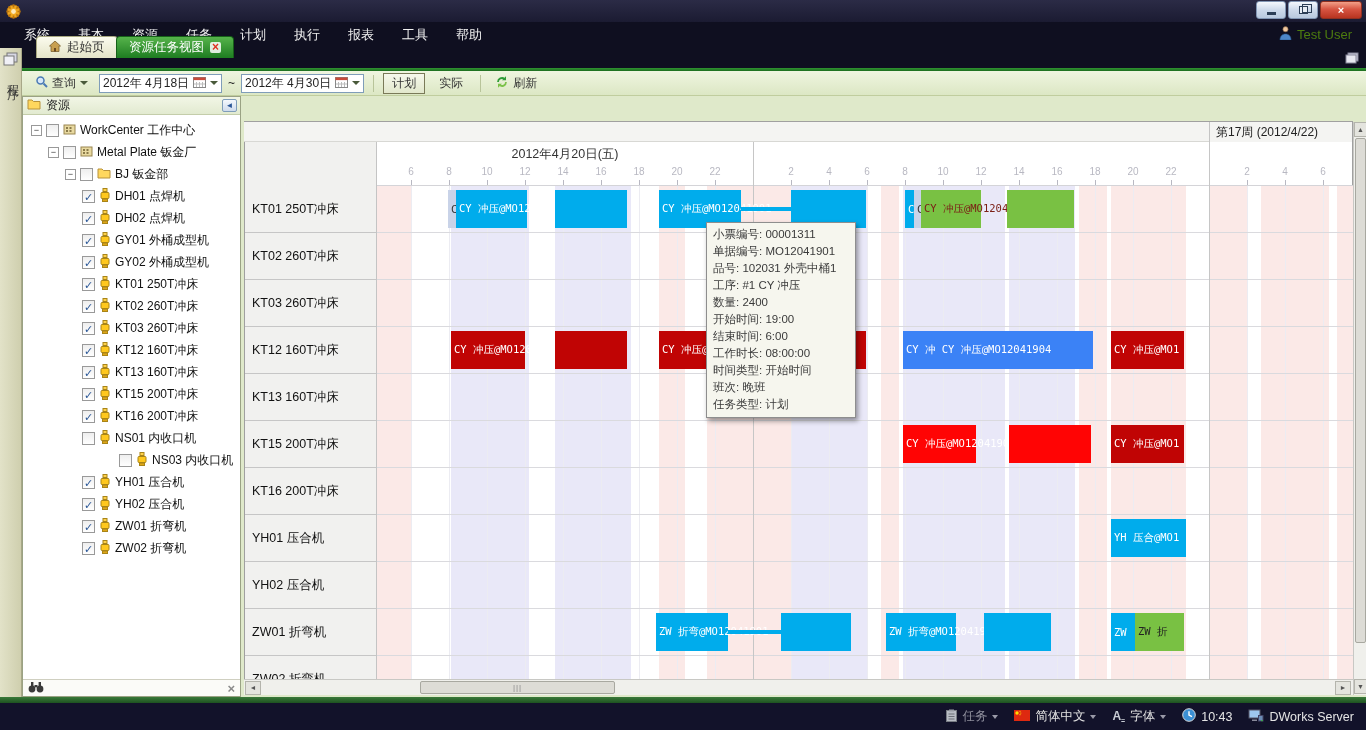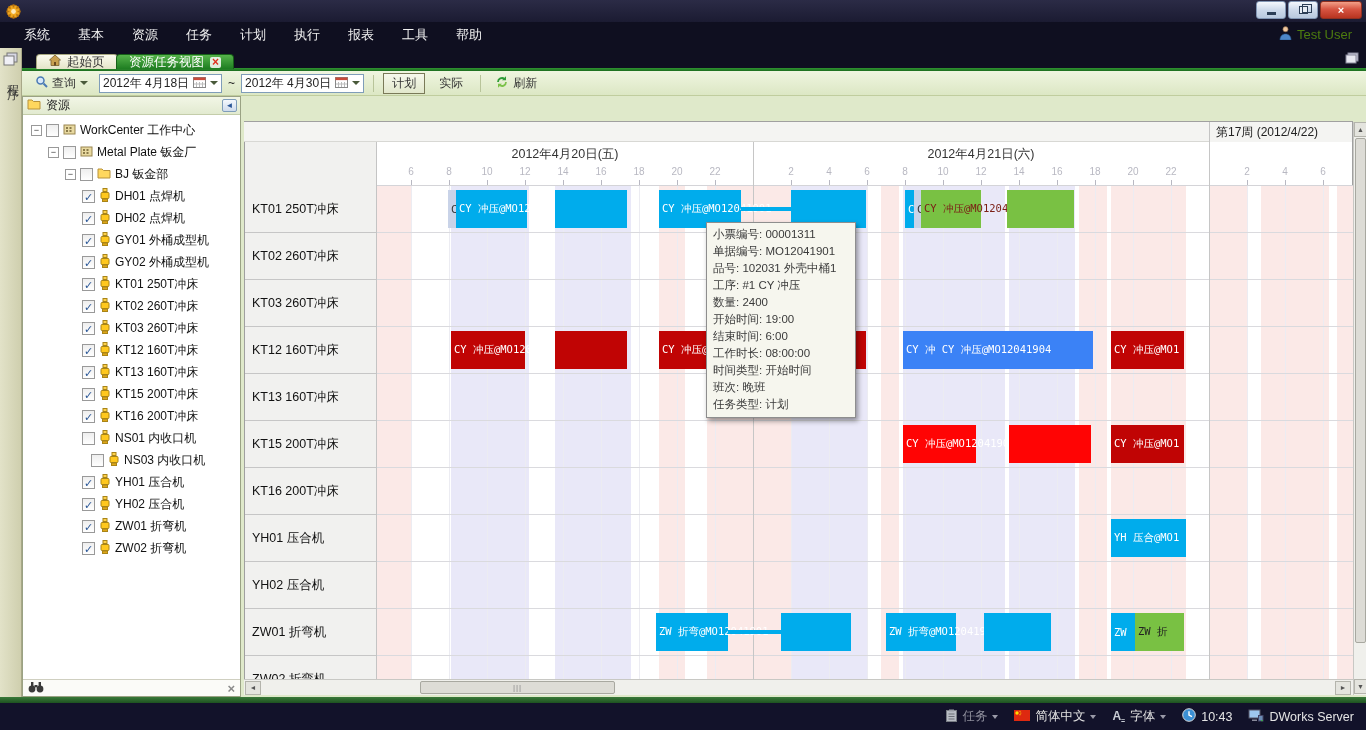--- a/index.html
+++ b/index.html
@@ -19,21 +19,21 @@
   .glyph-restore:before{content:"";position:absolute;left:2px;top:-3px;width:8px;height:7px;border:1px solid #2c3e56;}
 
   
   #menubar{position:absolute;left:0;top:22px;width:1366px;height:26px;background:#0f0f20;display:flex;align-items:center;padding-left:10px;}
   .menu-item{color:#f0f0f0;font-size:13px;padding:0 14px;line-height:26px;}
   #user-area{position:absolute;right:14px;top:26px;display:flex;align-items:center;gap:5px;color:#4d7c0f;font-size:13px;}
 
   
   #tabstrip{position:absolute;left:0;top:48px;width:1366px;height:20px;background:#0f0f20;}
   #greenline{position:absolute;left:0;top:68px;width:1366px;height:3px;background:linear-gradient(#2f9431,#1d6d1f);}
-  .doc-tab{position:absolute;top:54px;height:15px;display:flex;align-items:center;gap:6px;padding:0 12px;border-radius:4px 4px 0 0;font-size:12.5px;}
+  .doc-tab{position:absolute;top:36px;height:22px;display:flex;align-items:center;gap:6px;padding:0 12px;border-radius:4px 4px 0 0;font-size:12.5px;}
   #tab-home{left:36px;background:linear-gradient(#fbfbee,#e4e4c8);border:1px solid #a8a880;border-bottom:none;color:#333;}
   #tab-active{left:116px;background:linear-gradient(#56b34b,#1e7d21);color:#fff;border:1px solid #166018;border-bottom:none;}
   #tab-close{color:#e03020;font-weight:bold;font-size:12px;background:rgba(255,255,255,.85);border-radius:2px;line-height:11px;padding:0 2px;}
   #strip-right-icon{position:absolute;right:6px;top:52px;}
 
   
   #toolbar{position:absolute;left:22px;top:71px;width:1344px;height:25px;background:linear-gradient(#eff5e0,#dce7c4);border-bottom:1px solid #c0cd9e;display:flex;align-items:center;gap:6px;padding-left:8px;}
   .tb-btn{display:flex;align-items:center;gap:4px;padding:1px 5px;color:#333;}
   .caret{width:0;height:0;border-left:4px solid transparent;border-right:4px solid transparent;border-top:4px solid #4a5a3a;display:inline-block;}
   .datefield{display:flex;align-items:center;background:#fff;border:1px solid #7f9db9;height:19px;padding:0 3px;gap:4px;}
@@ -369,21 +369,21 @@
         </div>
         <div class="tree-row" style="padding-left: 59px;">
           <span class="cb"></span>
           <span class="ticon"><svg width="12" height="14" viewBox="0 0 12 14">
               <rect x="4" y="0.5" width="4" height="3" fill="#FFD24A" stroke="#A88418"></rect>
               <rect x="2" y="4.5" width="8" height="6" rx="1" fill="#FFC81E" stroke="#A88418"></rect>
               <rect x="3.5" y="11" width="5" height="2.5" fill="#E0A818" stroke="#A88418"></rect>
             </svg></span>
           <span class="tlabel">NS01 内收口机</span>
         </div>
-        <div class="tree-row" style="padding-left: 68px;">
+        <div class="tree-row" style="padding-left: 68px; margin-left: 28px;">
           <span class="cb"></span>
           <span class="ticon"><svg width="12" height="14" viewBox="0 0 12 14">
               <rect x="4" y="0.5" width="4" height="3" fill="#FFD24A" stroke="#A88418"></rect>
               <rect x="2" y="4.5" width="8" height="6" rx="1" fill="#FFC81E" stroke="#A88418"></rect>
               <rect x="3.5" y="11" width="5" height="2.5" fill="#E0A818" stroke="#A88418"></rect>
             </svg></span>
           <span class="tlabel">NS03 内收口机</span>
         </div>
         <div class="tree-row" style="padding-left: 59px;">
           <span class="cb">✓</span>
@@ -433,21 +433,20 @@
       <span id="res-close">×</span>
     </div>
   </div>
 
   <div id="gantt-panel"></div>
   <div id="g-week-row"></div>
   <div id="g-week-cell">第17周 (2012/4/22)</div>
   <div id="g-corner"></div>
   <div id="g-day-row">
       <div class="day-cell" style="left: 0px; width: 376px;">2012年4月20日(五)</div>
-      <div class="day-cell" style="left: 376px; width: 456px;">2012年4月21日(六)</div>
       <div class="day-cell" style="left: 832px; width: 144px;"></div>
     </div>
   <div id="g-tick-row">
       <span class="tick-label" style="left: 34px;">6</span>
       <span class="tick-mark" style="left: 34px;"></span>
       <span class="tick-label" style="left: 72px;">8</span>
       <span class="tick-mark" style="left: 72px;"></span>
       <span class="tick-label" style="left: 110px;">10</span>
       <span class="tick-mark" style="left: 110px;"></span>
       <span class="tick-label" style="left: 148px;">12</span>

